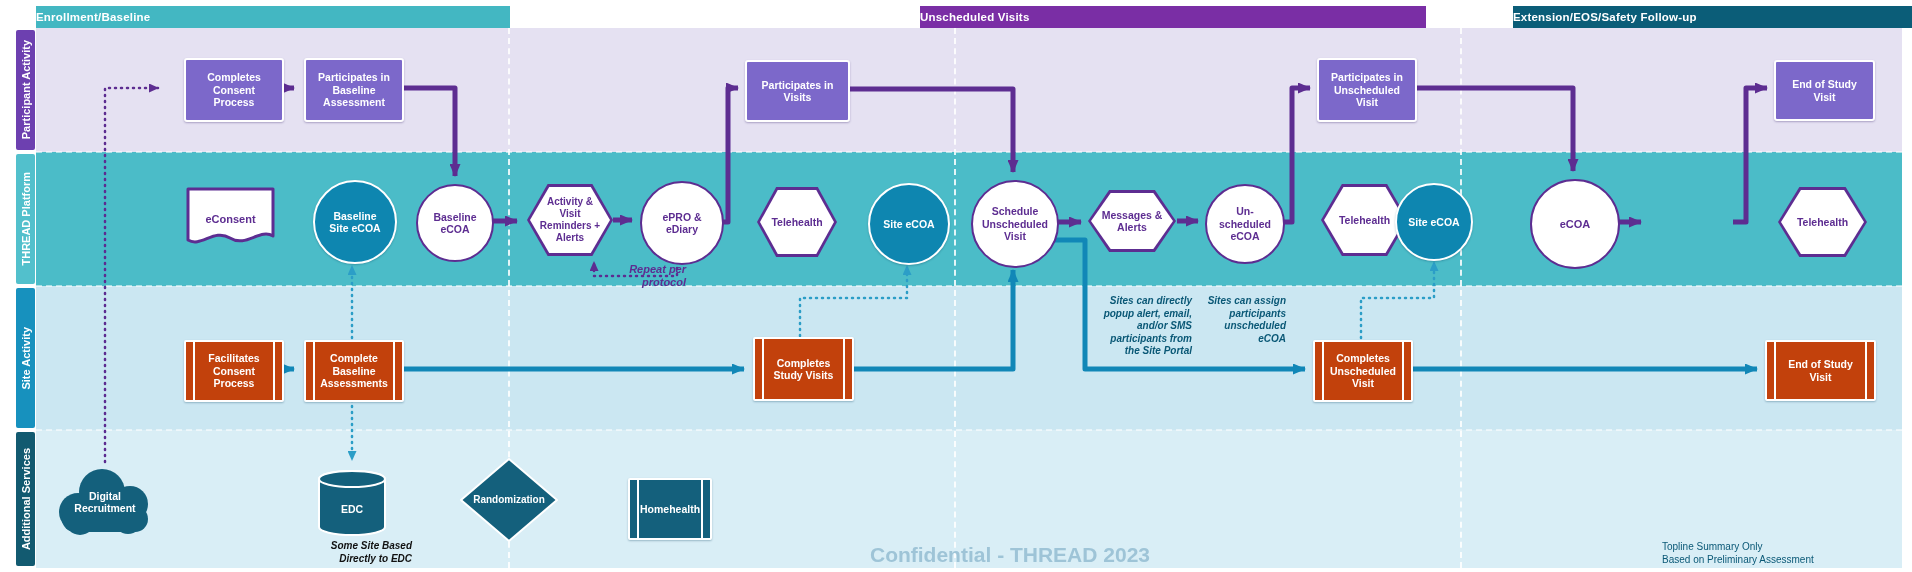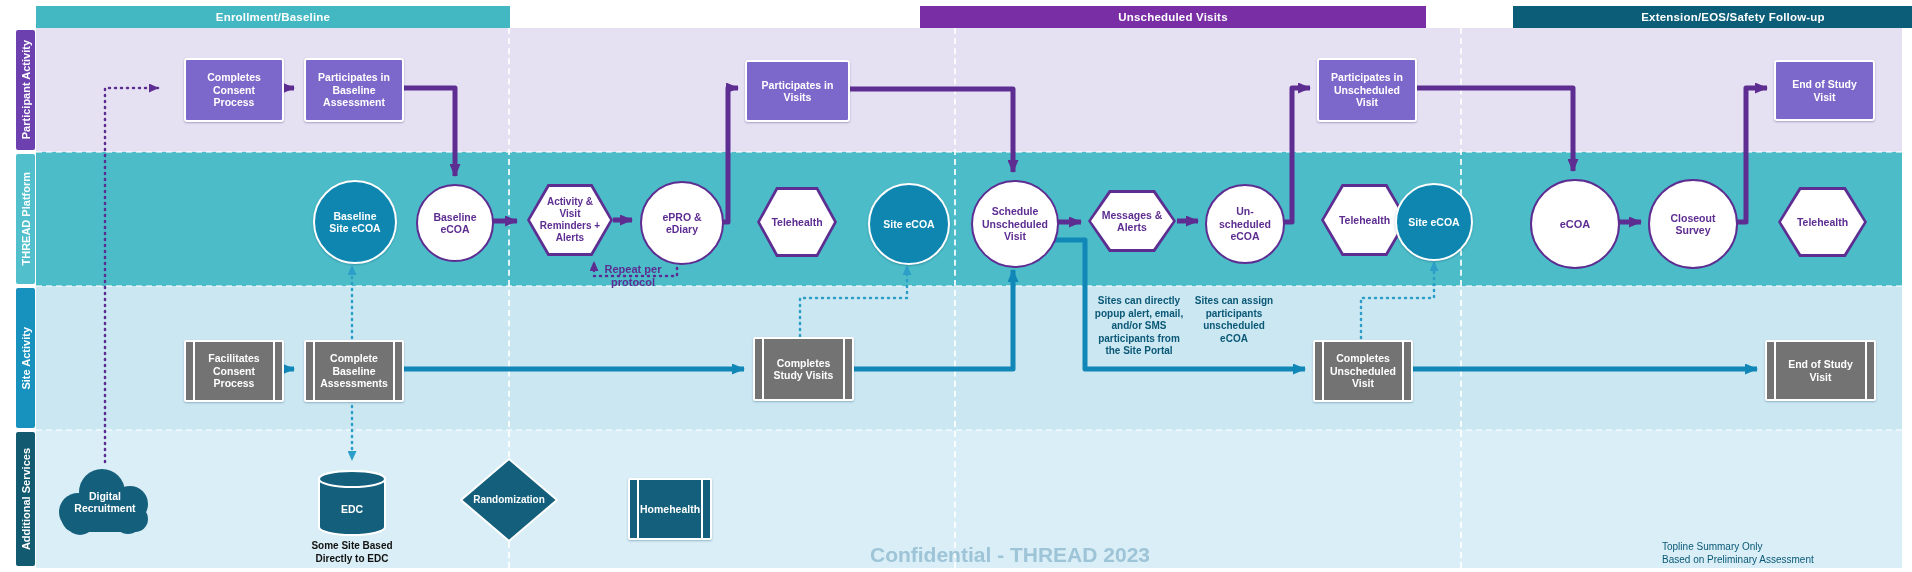--- a/index.html
+++ b/index.html
@@ -1,21 +1,21 @@
 <!DOCTYPE html>
 <html><head>
 <meta charset="utf-8">
 <style>
   html,body{margin:0;padding:0;background:#fff;}
   #canvas{position:relative;width:1912px;height:572px;background:#fff;overflow:hidden;
           font-family:"Liberation Sans",sans-serif;}
   
   .lane-bg{position:absolute;left:36px;width:1866px;}
   
-  .phase{position:absolute;top:6px;height:22px;display:flex;align-items:center;justify-content:center;
+  .phase{position:absolute;top:6px;height:22px;display:flex;align-items:center;
          color:#fff;font-weight:bold;font-size:11.5px;letter-spacing:.2px;}
   
   .vlabel{position:absolute;left:16px;width:19px;border-radius:2px;display:flex;align-items:center;justify-content:center;}
   .vlabel span{writing-mode:vertical-rl;transform:rotate(180deg);color:#fff;font-weight:bold;font-size:11px;white-space:nowrap;}
   
   .vsep{position:absolute;top:28px;height:540px;width:0;border-left:2px dashed rgba(255,255,255,.85);z-index:2;}
   .hsep{position:absolute;left:36px;width:1866px;height:0;border-top:2px dashed rgba(255,255,255,.55);z-index:2;}
   
   .node{position:absolute;z-index:5;display:flex;align-items:center;justify-content:center;text-align:center;}
   .lbl{white-space:pre-line;line-height:1.18;font-weight:bold;font-size:10.5px;position:relative;z-index:3;}
@@ -25,30 +25,30 @@
   .circ{border-radius:50%;}
   .circ.white{background:#fff;border:2.5px solid #5D2D91;color:#5D2D91;}
   .circ.dark{background:#0E86B0;border:2.5px solid #fff;color:#fff;box-shadow:0 1px 2px rgba(0,60,90,.3);}
   
   .hex{color:#5D2D91;}
   .hex-outer{position:absolute;inset:0;background:#5D2D91;
     clip-path:polygon(24% 0,76% 0,100% 50%,76% 100%,24% 100%,0 50%);}
   .hex-inner{position:absolute;inset:3px;background:#fff;
     clip-path:polygon(24% 0,76% 0,100% 50%,76% 100%,24% 100%,0 50%);}
   
-  .sbox{background:#737373;border:2px solid #fff;border-radius:2px;color:#fff;box-shadow:0 1px 2px rgba(0,60,90,.3);}
+  .sbox{background:#c2410c;border:2px solid #fff;border-radius:2px;color:#fff;box-shadow:0 1px 2px rgba(0,60,90,.3);}
   .sbox::before,.sbox::after{content:"";position:absolute;top:0;bottom:0;width:2px;background:#fff;}
   .sbox::before{left:7px;} .sbox::after{right:7px;}
   .sbox.darker{background:#14607C;}
   
   .shape-svg{position:absolute;inset:0;width:100%;height:100%;}
   .doc{color:#5D2D91;}
   .darktxt{color:#fff;}
   
-  .note{position:absolute;z-index:4;font-weight:bold;text-align:center;white-space:pre-line;}
+  .note{position:absolute;z-index:4;font-weight:bold;text-align:right;white-space:pre-line;font-style:italic;}
   .note.teal{color:#0A5876;font-size:10px;line-height:1.25;}
   .note.black{color:#111;font-size:10px;line-height:1.25;}
   .note.purple{color:#5D2D91;font-size:11px;line-height:1.2;}
   .watermark{position:absolute;z-index:4;color:#9EC4D7;font-size:21px;font-weight:bold;text-align:center;}
   .topline{position:absolute;z-index:4;color:#0A5876;font-size:10px;font-weight:normal;line-height:1.3;white-space:pre-line;text-align:left;}
   svg.wires{position:absolute;left:0;top:0;z-index:3;}
 </style>
 </head>
 <body>
 
@@ -154,20 +154,26 @@
   <div class="node pbox" style="left:1317px;top:58px;width:96px;height:60px">
       <span class="lbl">Participates in
 Unscheduled
 Visit</span>
     </div>
   <div class="node pbox" style="left:1774px;top:60px;width:97px;height:57px">
       <span class="lbl">End of Study
 Visit</span>
     </div>
 
+  <div class="node doc" style="left:186px;top:187px;width:89px;height:64px">
+    <svg class="shape-svg" viewBox="0 0 89 64" preserveAspectRatio="none">
+        <path d="M2,2 H87 V49 C74,41 60,61 44,51 C28,41 15,61 2,53 Z" fill="#fff" stroke="#5D2D91" stroke-width="3" stroke-linejoin="round"></path>
+      </svg>
+    <span class="lbl" style="font-size:11px">eConsent</span>
+  </div>
   <div class="node circ dark" style="left:313px;top:180px;width:80px;height:80px">
       <span class="lbl">Baseline
 Site eCOA</span>
     </div>
   <div class="node circ white" style="left:416px;top:184px;width:74px;height:74px">
       <span class="lbl">Baseline
 eCOA</span>
     </div>
   <div class="node hex" style="left:527px;top:184px;width:86px;height:72px">
     <div class="hex-outer"></div>
@@ -208,24 +214,20 @@
   <div class="node hex" style="left:1321px;top:184px;width:87px;height:72px">
     <div class="hex-outer"></div>
       <div class="hex-inner"></div>
     <span class="lbl">Telehealth</span>
   </div>
   <div class="node circ dark" style="left:1395px;top:183px;width:74px;height:74px">
       <span class="lbl">Site eCOA</span>
     </div>
   <div class="node circ white" style="left:1530px;top:179px;width:86px;height:86px">
       <span class="lbl" style="font-size:11px">eCOA</span>
-    </div>
-  <div class="node circ white" style="left:1648px;top:179px;width:86px;height:86px">
-      <span class="lbl">Closeout
-Survey</span>
     </div>
   <div class="node hex" style="left:1778px;top:187px;width:89px;height:70px">
     <div class="hex-outer"></div>
       <div class="hex-inner"></div>
     <span class="lbl">Telehealth</span>
   </div>
 
   <div class="node sbox" style="left:184px;top:340px;width:96px;height:58px">
       <span class="lbl">Facilitates
 Consent

